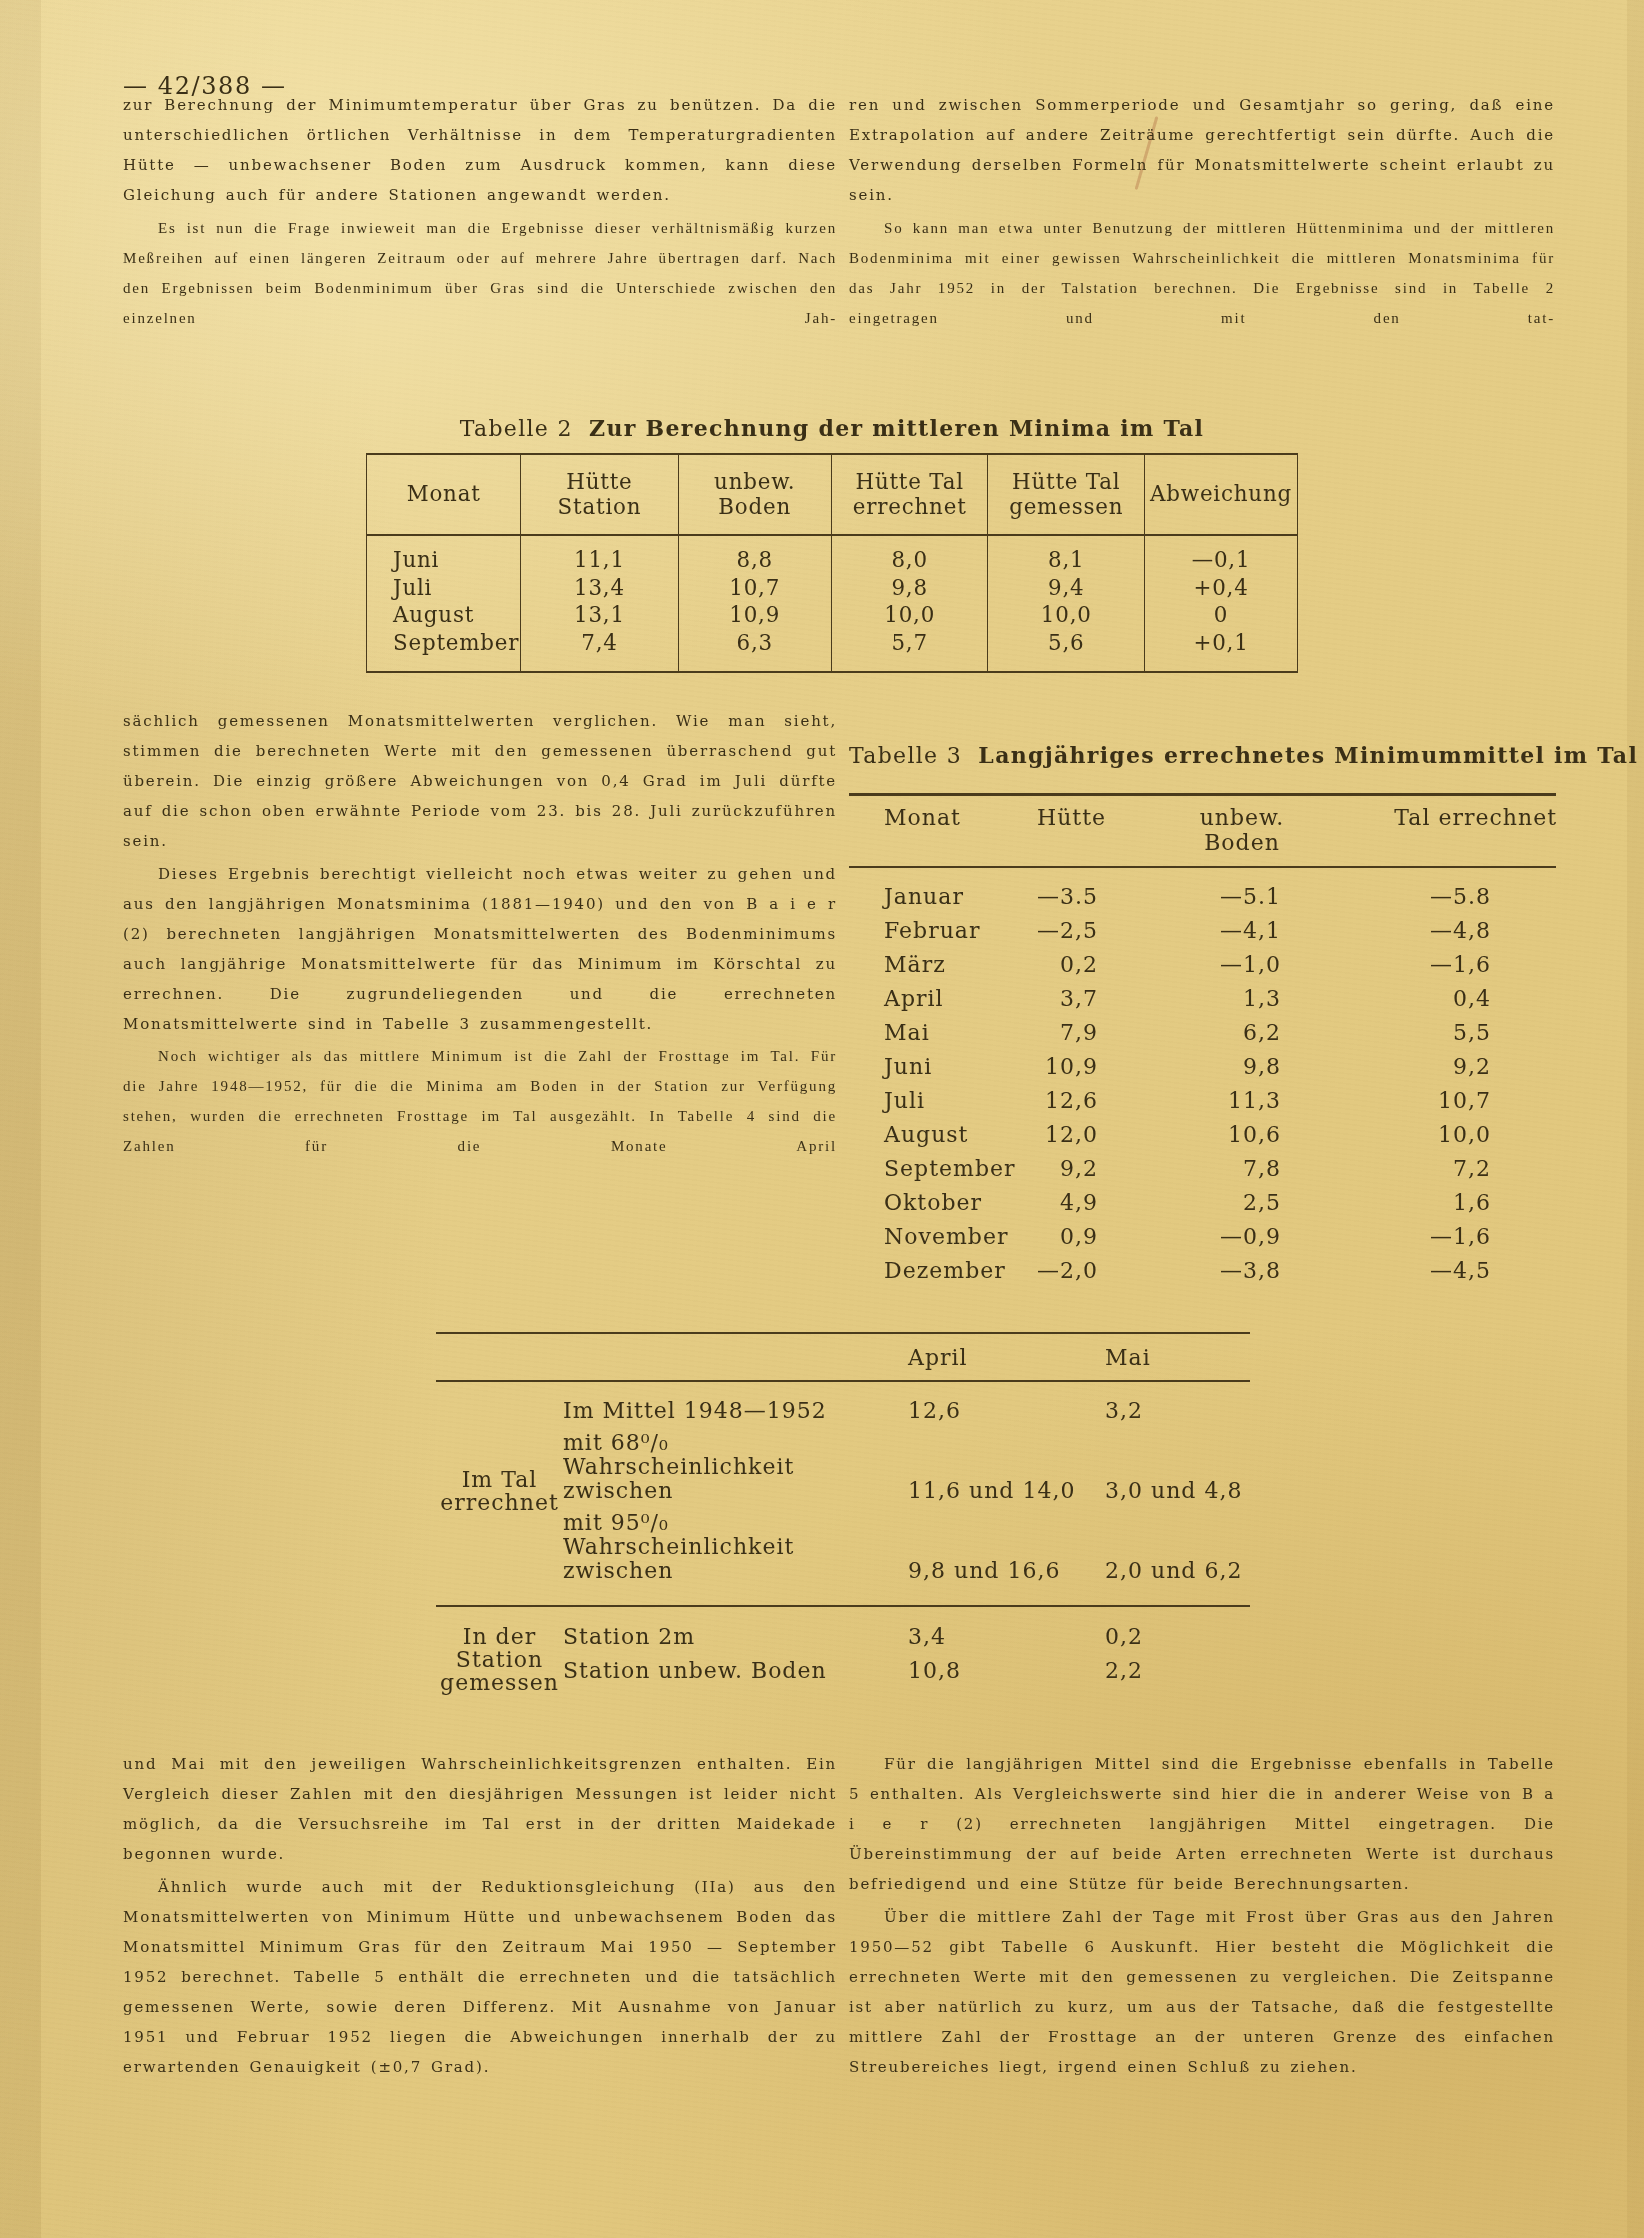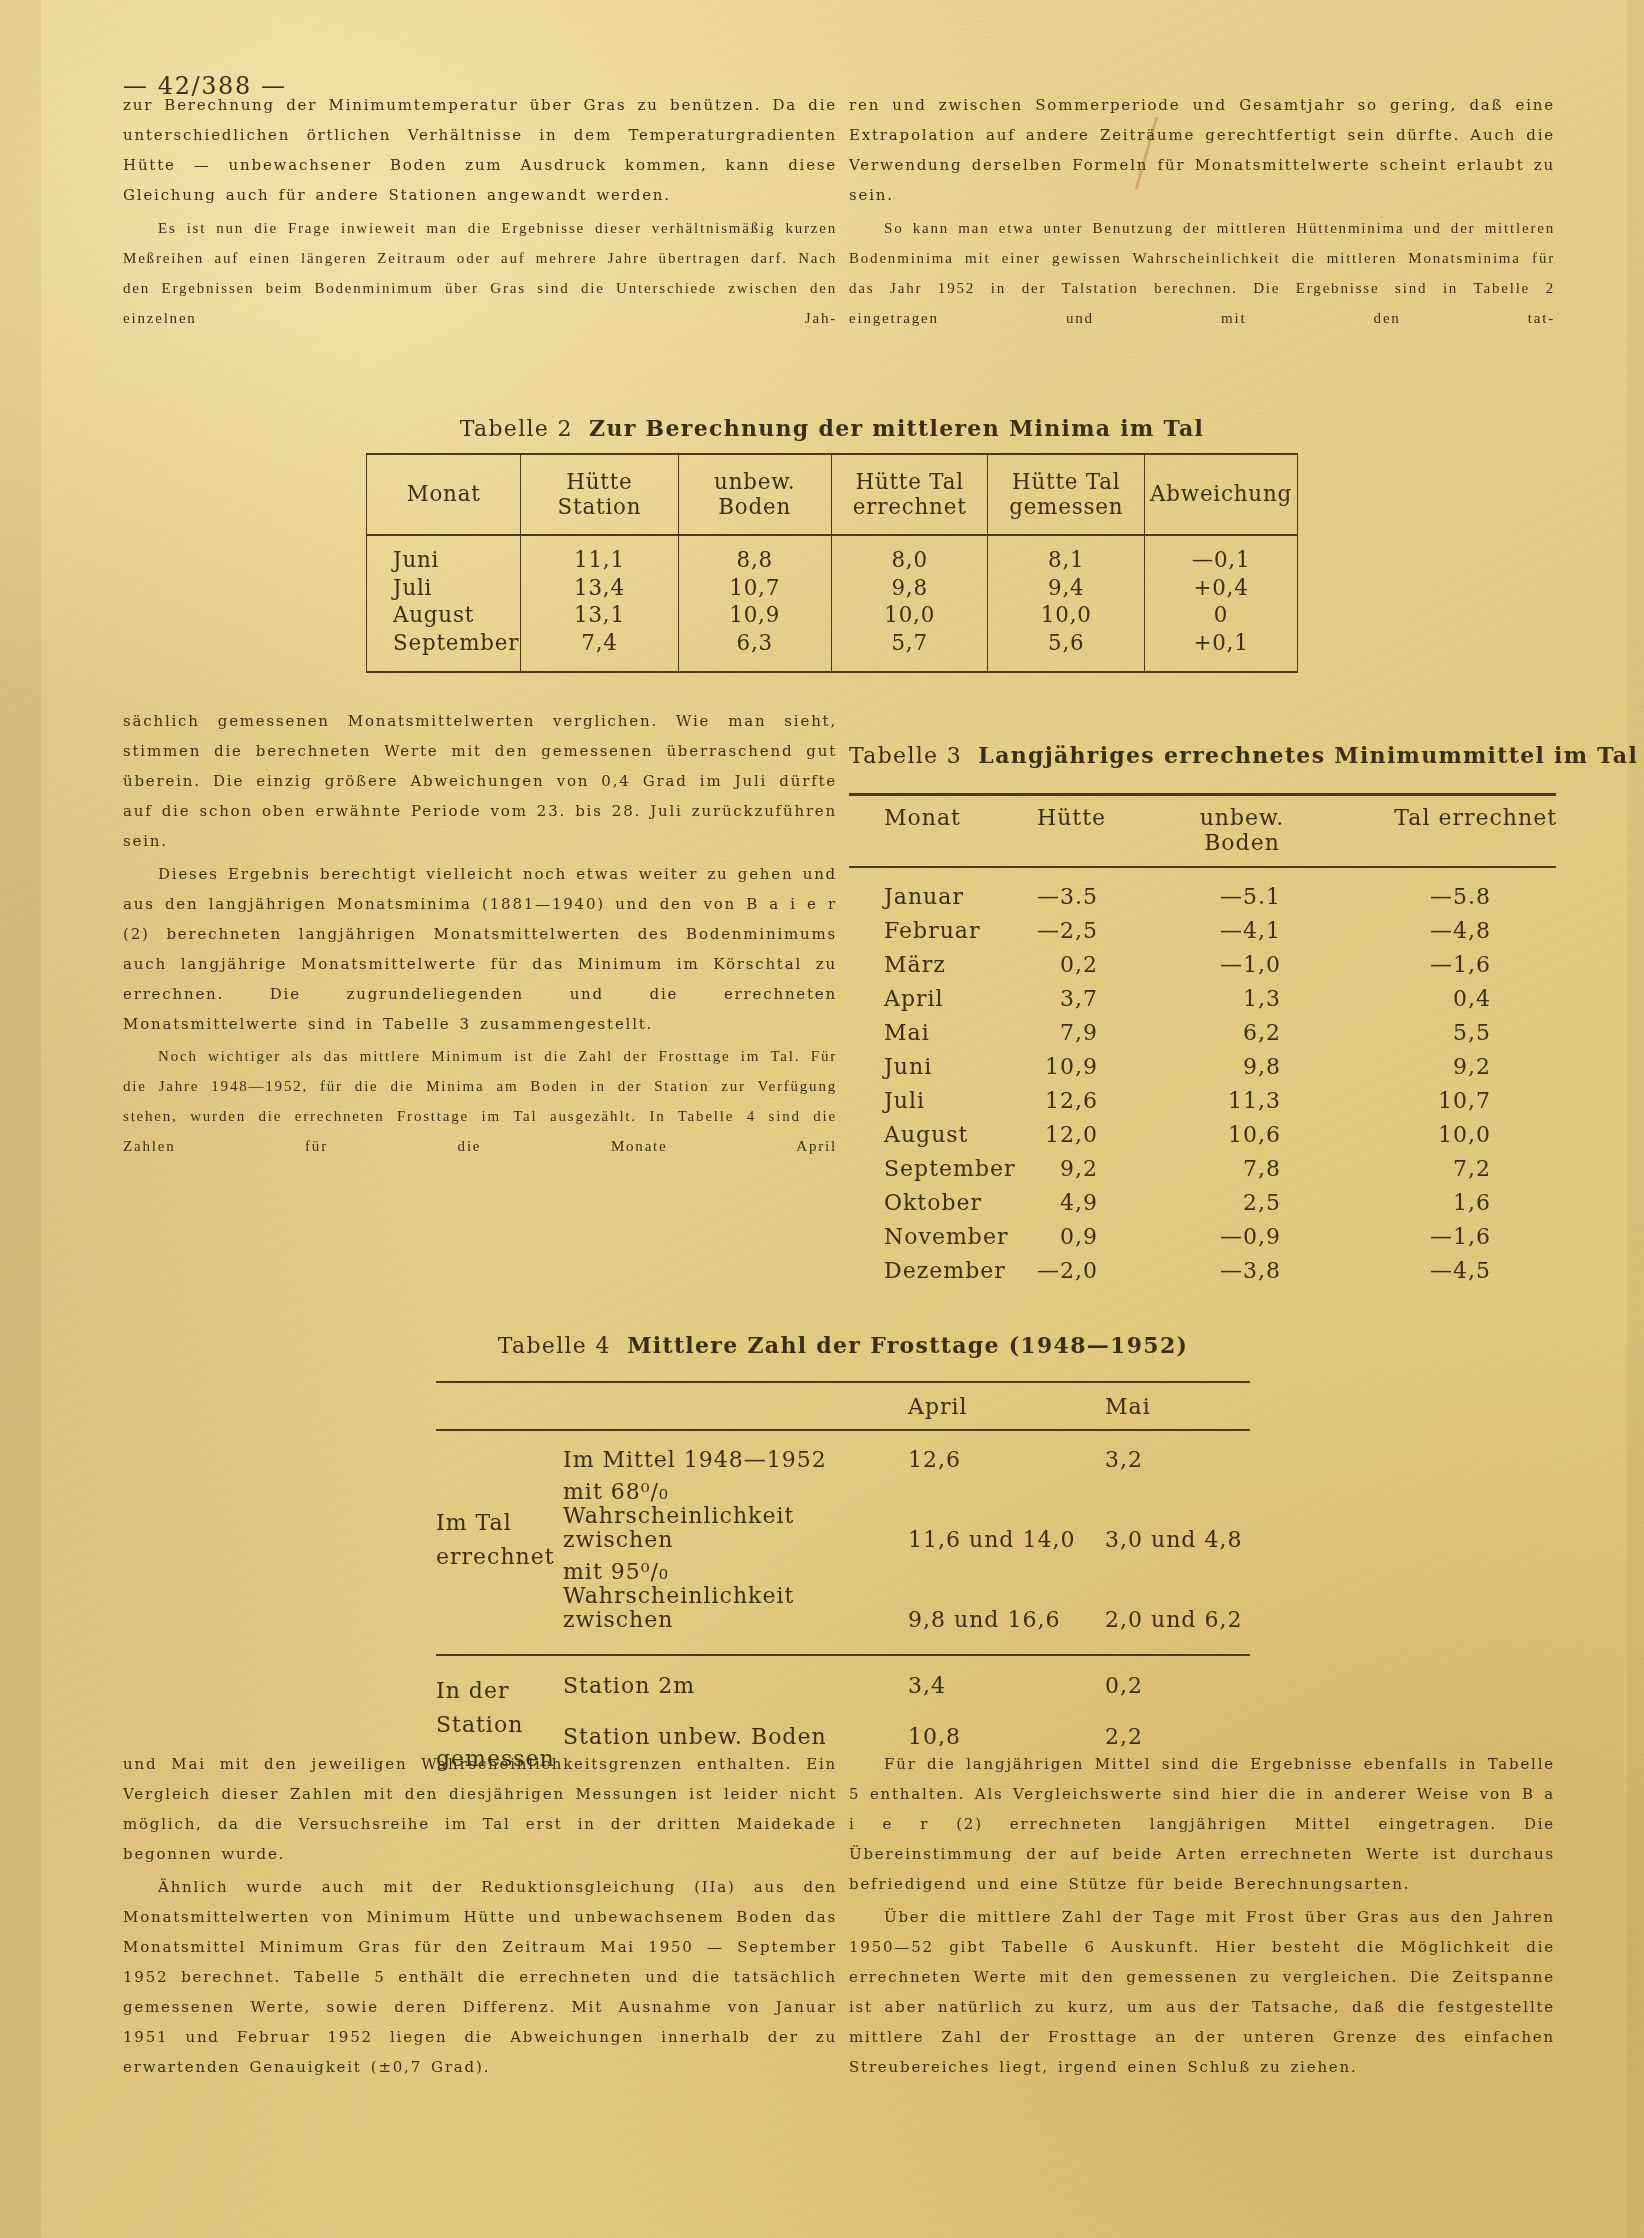--- a/index.html
+++ b/index.html
@@ -70,21 +70,21 @@
 
   
   .t4wrap{position:absolute;top:1332px;left:436px;width:814px;font-size:22px;letter-spacing:1px;}
   .t4wrap .tcaption{text-align:center;margin-bottom:23px;}
   .t4header,.t4block{display:grid;grid-template-columns:127px 345px 197px 144px;}
   .t4header{border-top:2.5px solid #4a3b1c;border-bottom:2.5px solid #4a3b1c;padding:10.7px 0;}
   .t4header .ha{grid-column:3;}
   .t4header .hm{grid-column:4;}
   .b1{padding:16.4px 0 21.4px;border-bottom:2.5px solid #4a3b1c;row-gap:8.2px;}
   .b2{padding:18px 0 13px;}
-  .glabel{grid-column:1;align-self:center;white-space:pre-line;line-height:34px;}
+  .glabel{grid-column:1;align-self:center;white-space:pre-line;line-height:23px;text-align:center;}
   .b1 .glabel{grid-row:1/4;}
   .b2 .glabel{grid-row:1/3;}
   .desc{white-space:pre-line;line-height:24px;grid-column:2;}
   .val{line-height:24px;}
   .va{grid-column:3;}
   .vm{grid-column:4;}
   .end{align-self:end;}
 </style>
 </head>
 <body>
@@ -252,23 +252,20 @@
       <div class="t3row">
         <div class="mon">Dezember</div>
         <div class="v v1">—2,0</div>
         <div class="v v2">—3,8</div>
         <div class="v v3">—4,5</div>
       </div>
     </div>
   </div>
 
   <div class="t4wrap">
-    <div class="tcaption">
-      <span class="cap-label">Tabelle 4</span><span class="cap-title">Mittlere Zahl der Frosttage (1948—1952)</span>
-    </div>
     <div class="t4header">
       <div class="ha">April</div>
       <div class="hm">Mai</div>
     </div>
     <div class="t4block b1">
       <div class="glabel">Im Tal
 errechnet</div>
       <div class="desc">Im Mittel 1948—1952</div>
       <div class="val va">12,6</div>
       <div class="val vm">3,2</div>

